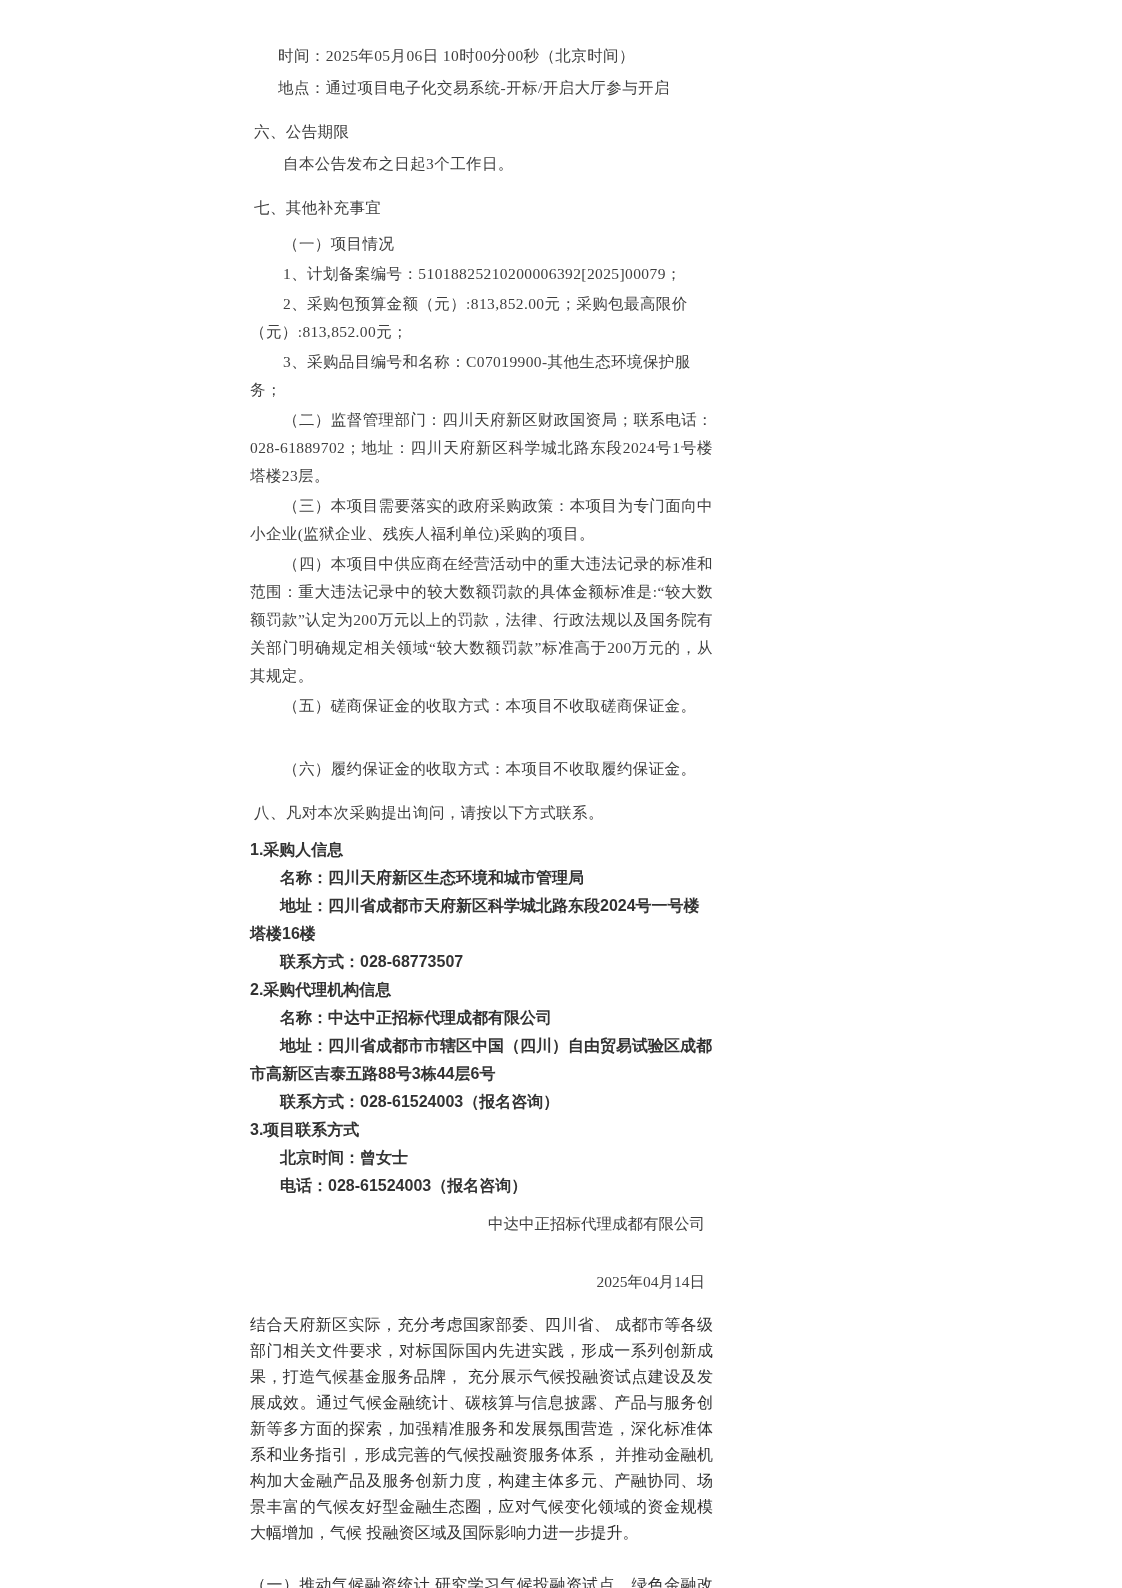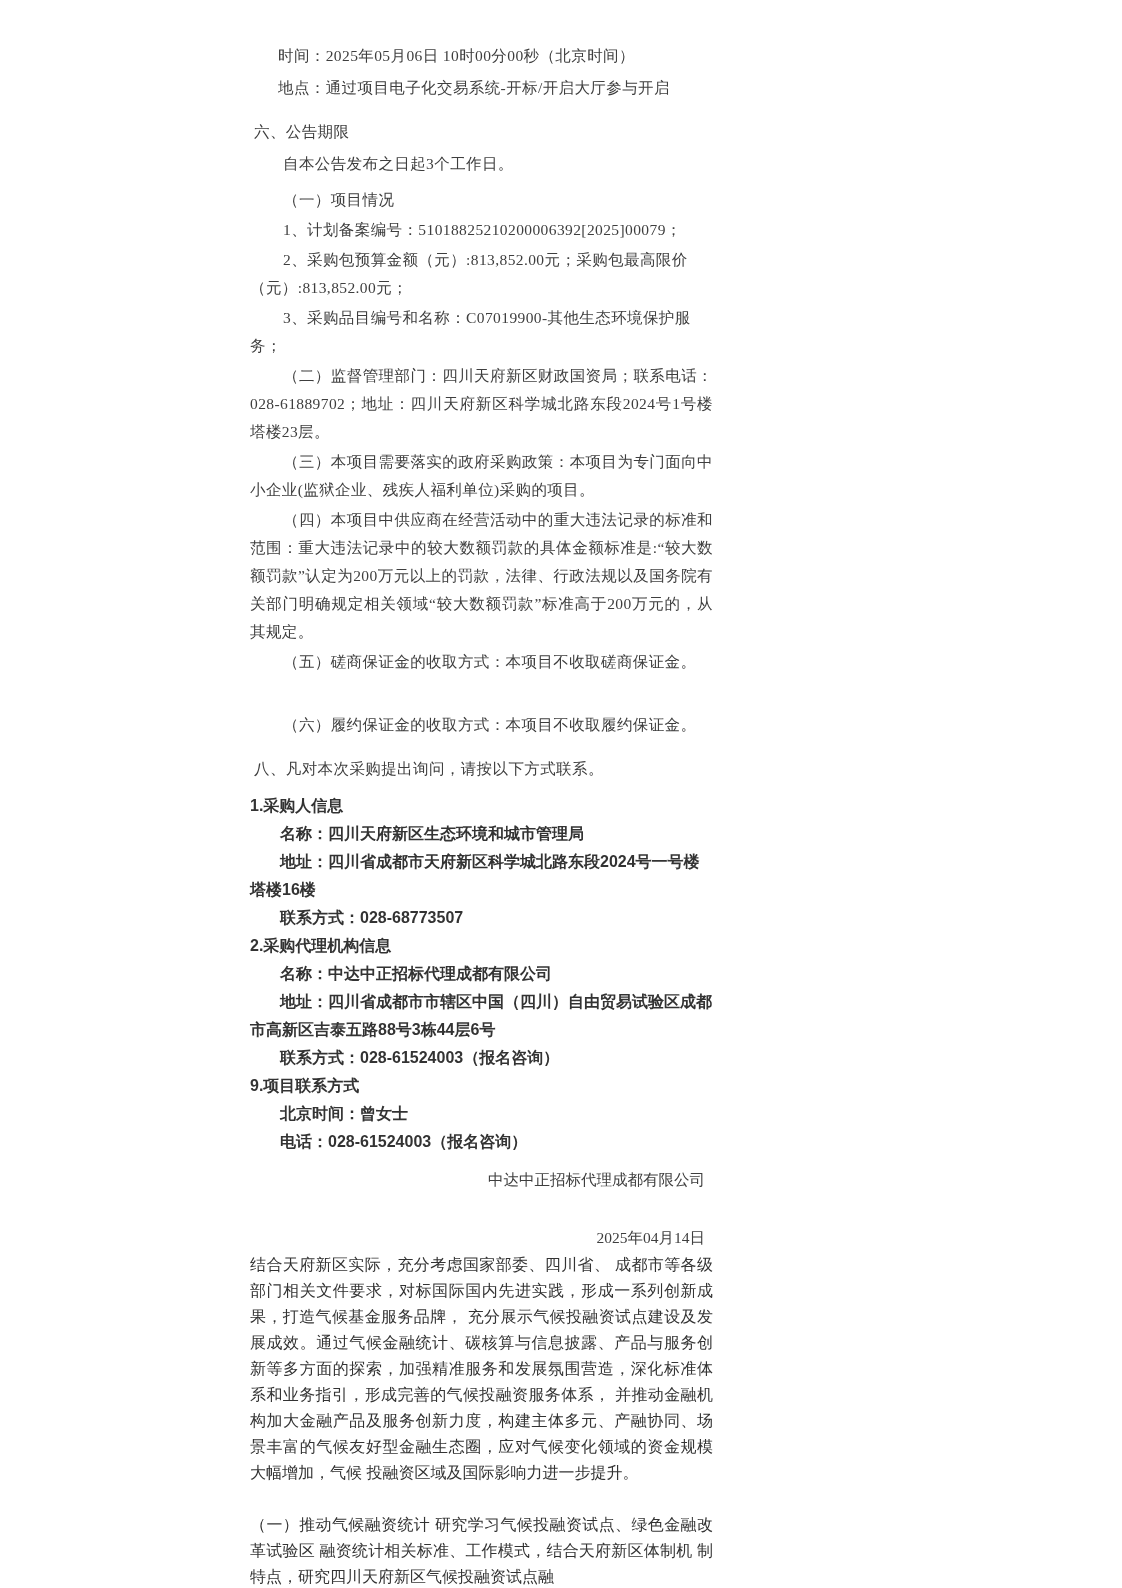--- a/index.html
+++ b/index.html
@@ -48,35 +48,36 @@
     line-height: 28px;
   }
   .sign-company { margin-top: 10px; }
   .sign-date    { margin-top: 30px; }
   
   .b-par {
     margin: 0;
     line-height: 26px;
     text-align: justify;
   }
-  .b-first { margin-top: 0; }
+  .b-first { margin-top: 16px; }
   .b-next  { margin-top: 26px; }
 </style>
 </head>
 <body>
 
 <div class="page">
   <div class="content">
 
     <p class="serif s-line ind-sm">时间：2025年05月06日 10时00分00秒（北京时间）</p>
     <p class="serif s-line ind-sm mt-4">地点：通过项目电子化交易系统-开标/开启大厅参与开启</p>
 
     <p class="serif s-line sec-head mt-blank">六、公告期限</p>
     <p class="serif s-line ind mt-4">自本公告发布之日起3个工作日。</p>
 
+    <p class="serif s-line sec-head mt-blank">七、其他补充事宜</p>
     <p class="serif s-line ind mt-8">（一）项目情况</p>
     <p class="serif s-line ind mt-2">1、计划备案编号：51018825210200006392[2025]00079；</p>
     <p class="serif s-line ind mt-2">2、采购包预算金额（元）:813,852.00元；采购包最高限价（元）:813,852.00元；</p>
     <p class="serif s-line ind mt-2">3、采购品目编号和名称：C07019900-其他生态环境保护服务；</p>
     <p class="serif s-par mt-2">（二）监督管理部门：四川天府新区财政国资局；联系电话：028-61889702；地址：四川天府新区科学城北路东段2024号1号楼塔楼23层。</p>
     <p class="serif s-par mt-2">（三）本项目需要落实的政府采购政策：本项目为专门面向中小企业(监狱企业、残疾人福利单位)采购的项目。</p>
     <p class="serif s-par mt-2">（四）本项目中供应商在经营活动中的重大违法记录的标准和范围：重大违法记录中的较大数额罚款的具体金额标准是:“较大数额罚款”认定为200万元以上的罚款，法律、行政法规以及国务院有关部门明确规定相关领域“较大数额罚款”标准高于200万元的，从其规定。</p>
     <p class="serif s-line ind mt-2">（五）磋商保证金的收取方式：本项目不收取磋商保证金。</p>
     <p class="serif s-line ind">（六）履约保证金的收取方式：本项目不收取履约保证金。</p>
 
@@ -85,21 +86,21 @@
     <p class="sans c-line c-first">1.采购人信息</p>
     <p class="sans c-line c-ind">名称：四川天府新区生态环境和城市管理局</p>
     <p class="sans c-line c-ind">地址：四川省成都市天府新区科学城北路东段2024号一号楼塔楼16楼</p>
     <p class="sans c-line c-ind">联系方式：028-68773507</p>
 
     <p class="sans c-line">2.采购代理机构信息</p>
     <p class="sans c-line c-ind">名称：中达中正招标代理成都有限公司</p>
     <p class="sans c-line c-ind">地址：四川省成都市市辖区中国（四川）自由贸易试验区成都市高新区吉泰五路88号3栋44层6号</p>
     <p class="sans c-line c-ind">联系方式：028-61524003（报名咨询）</p>
 
-    <p class="sans c-line">9.项目联系方式</p>
+    <p class="sans c-line">3.项目联系方式</p>
     <p class="sans c-line c-ind">北京时间：曾女士</p>
     <p class="sans c-line c-ind">电话：028-61524003（报名咨询）</p>
 
     <p class="serif sign sign-company">中达中正招标代理成都有限公司</p>
     <p class="serif sign sign-date">2025年04月14日</p>
 
     <p class="sans b-par b-first">结合天府新区实际，充分考虑国家部委、四川省、 成都市等各级部门相关文件要求，对标国际国内先进实践，形成一系列创新成果，打造气候基金服务品牌， 充分展示气候投融资试点建设及发展成效。通过气候金融统计、碳核算与信息披露、产品与服务创新等多方面的探索，加强精准服务和发展氛围营造，深化标准体系和业务指引，形成完善的气候投融资服务体系， 并推动金融机构加大金融产品及服务创新力度，构建主体多元、产融协同、场景丰富的气候友好型金融生态圈，应对气候变化领域的资金规模大幅增加，气候 投融资区域及国际影响力进一步提升。</p>
     <p class="sans b-par b-next">（一）推动气候融资统计 研究学习气候投融资试点、绿色金融改革试验区 融资统计相关标准、工作模式，结合天府新区体制机 制特点，研究四川天府新区气候投融资试点融</p>
 
   </div>

